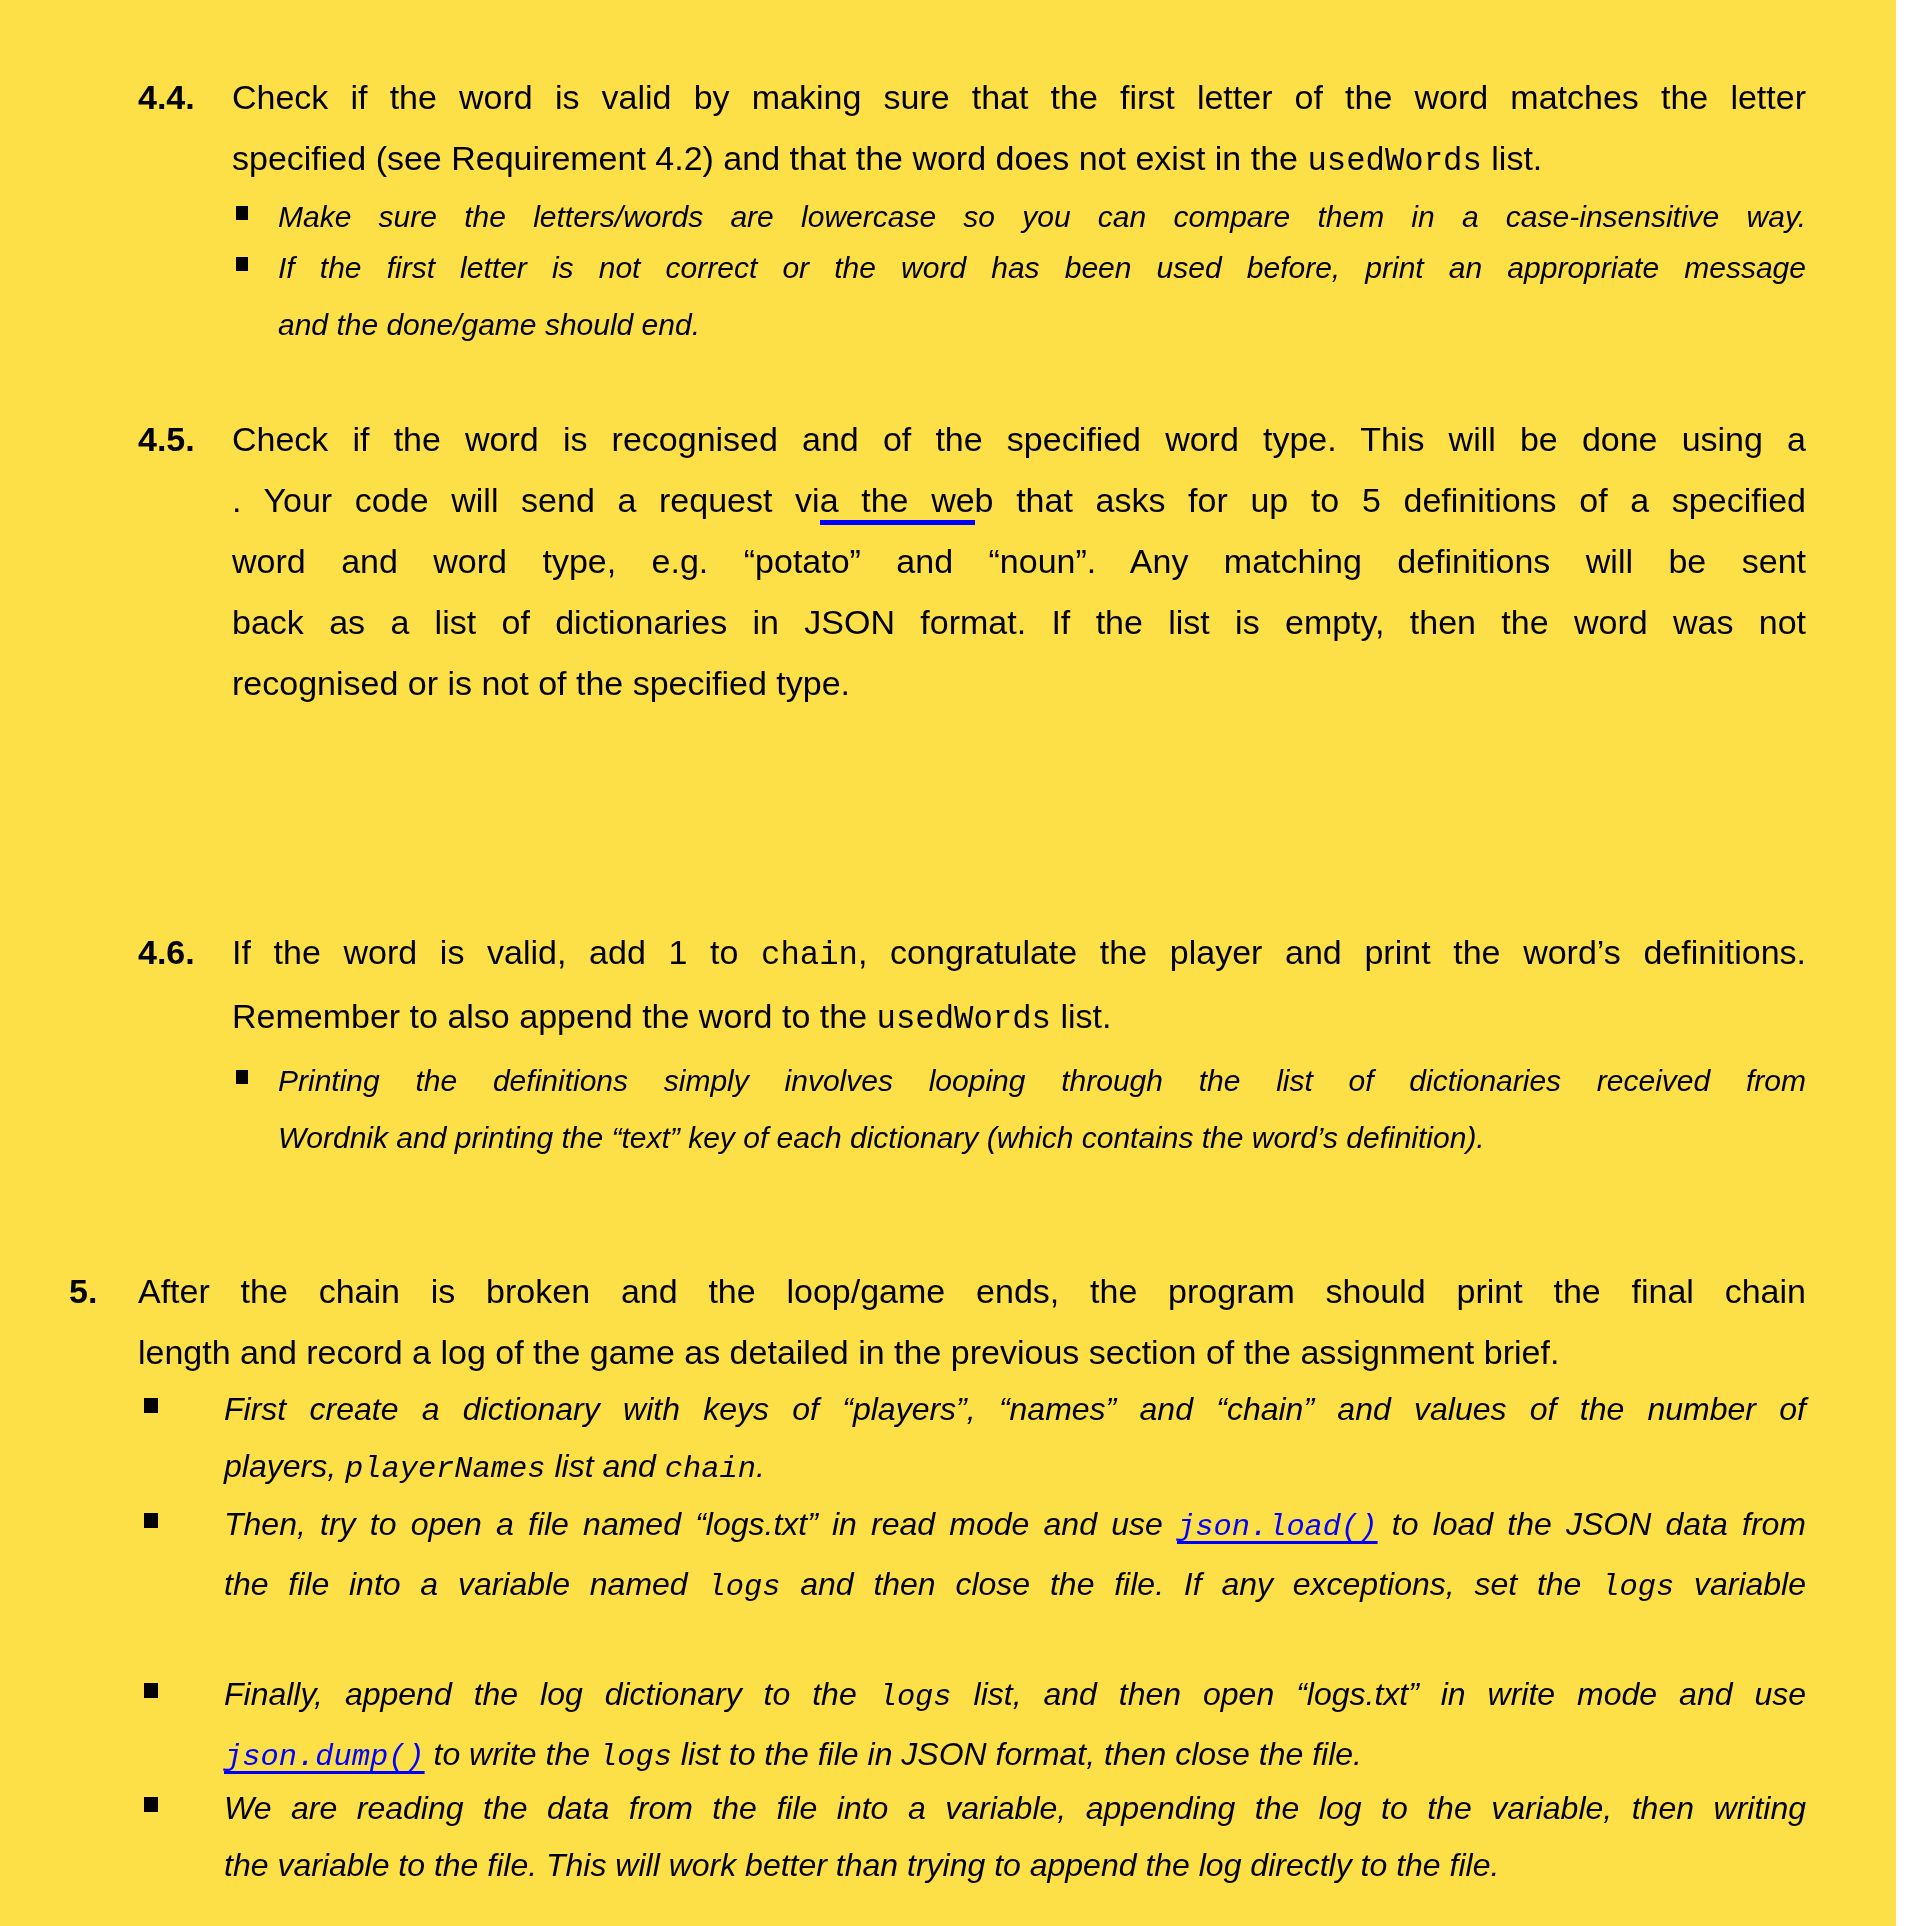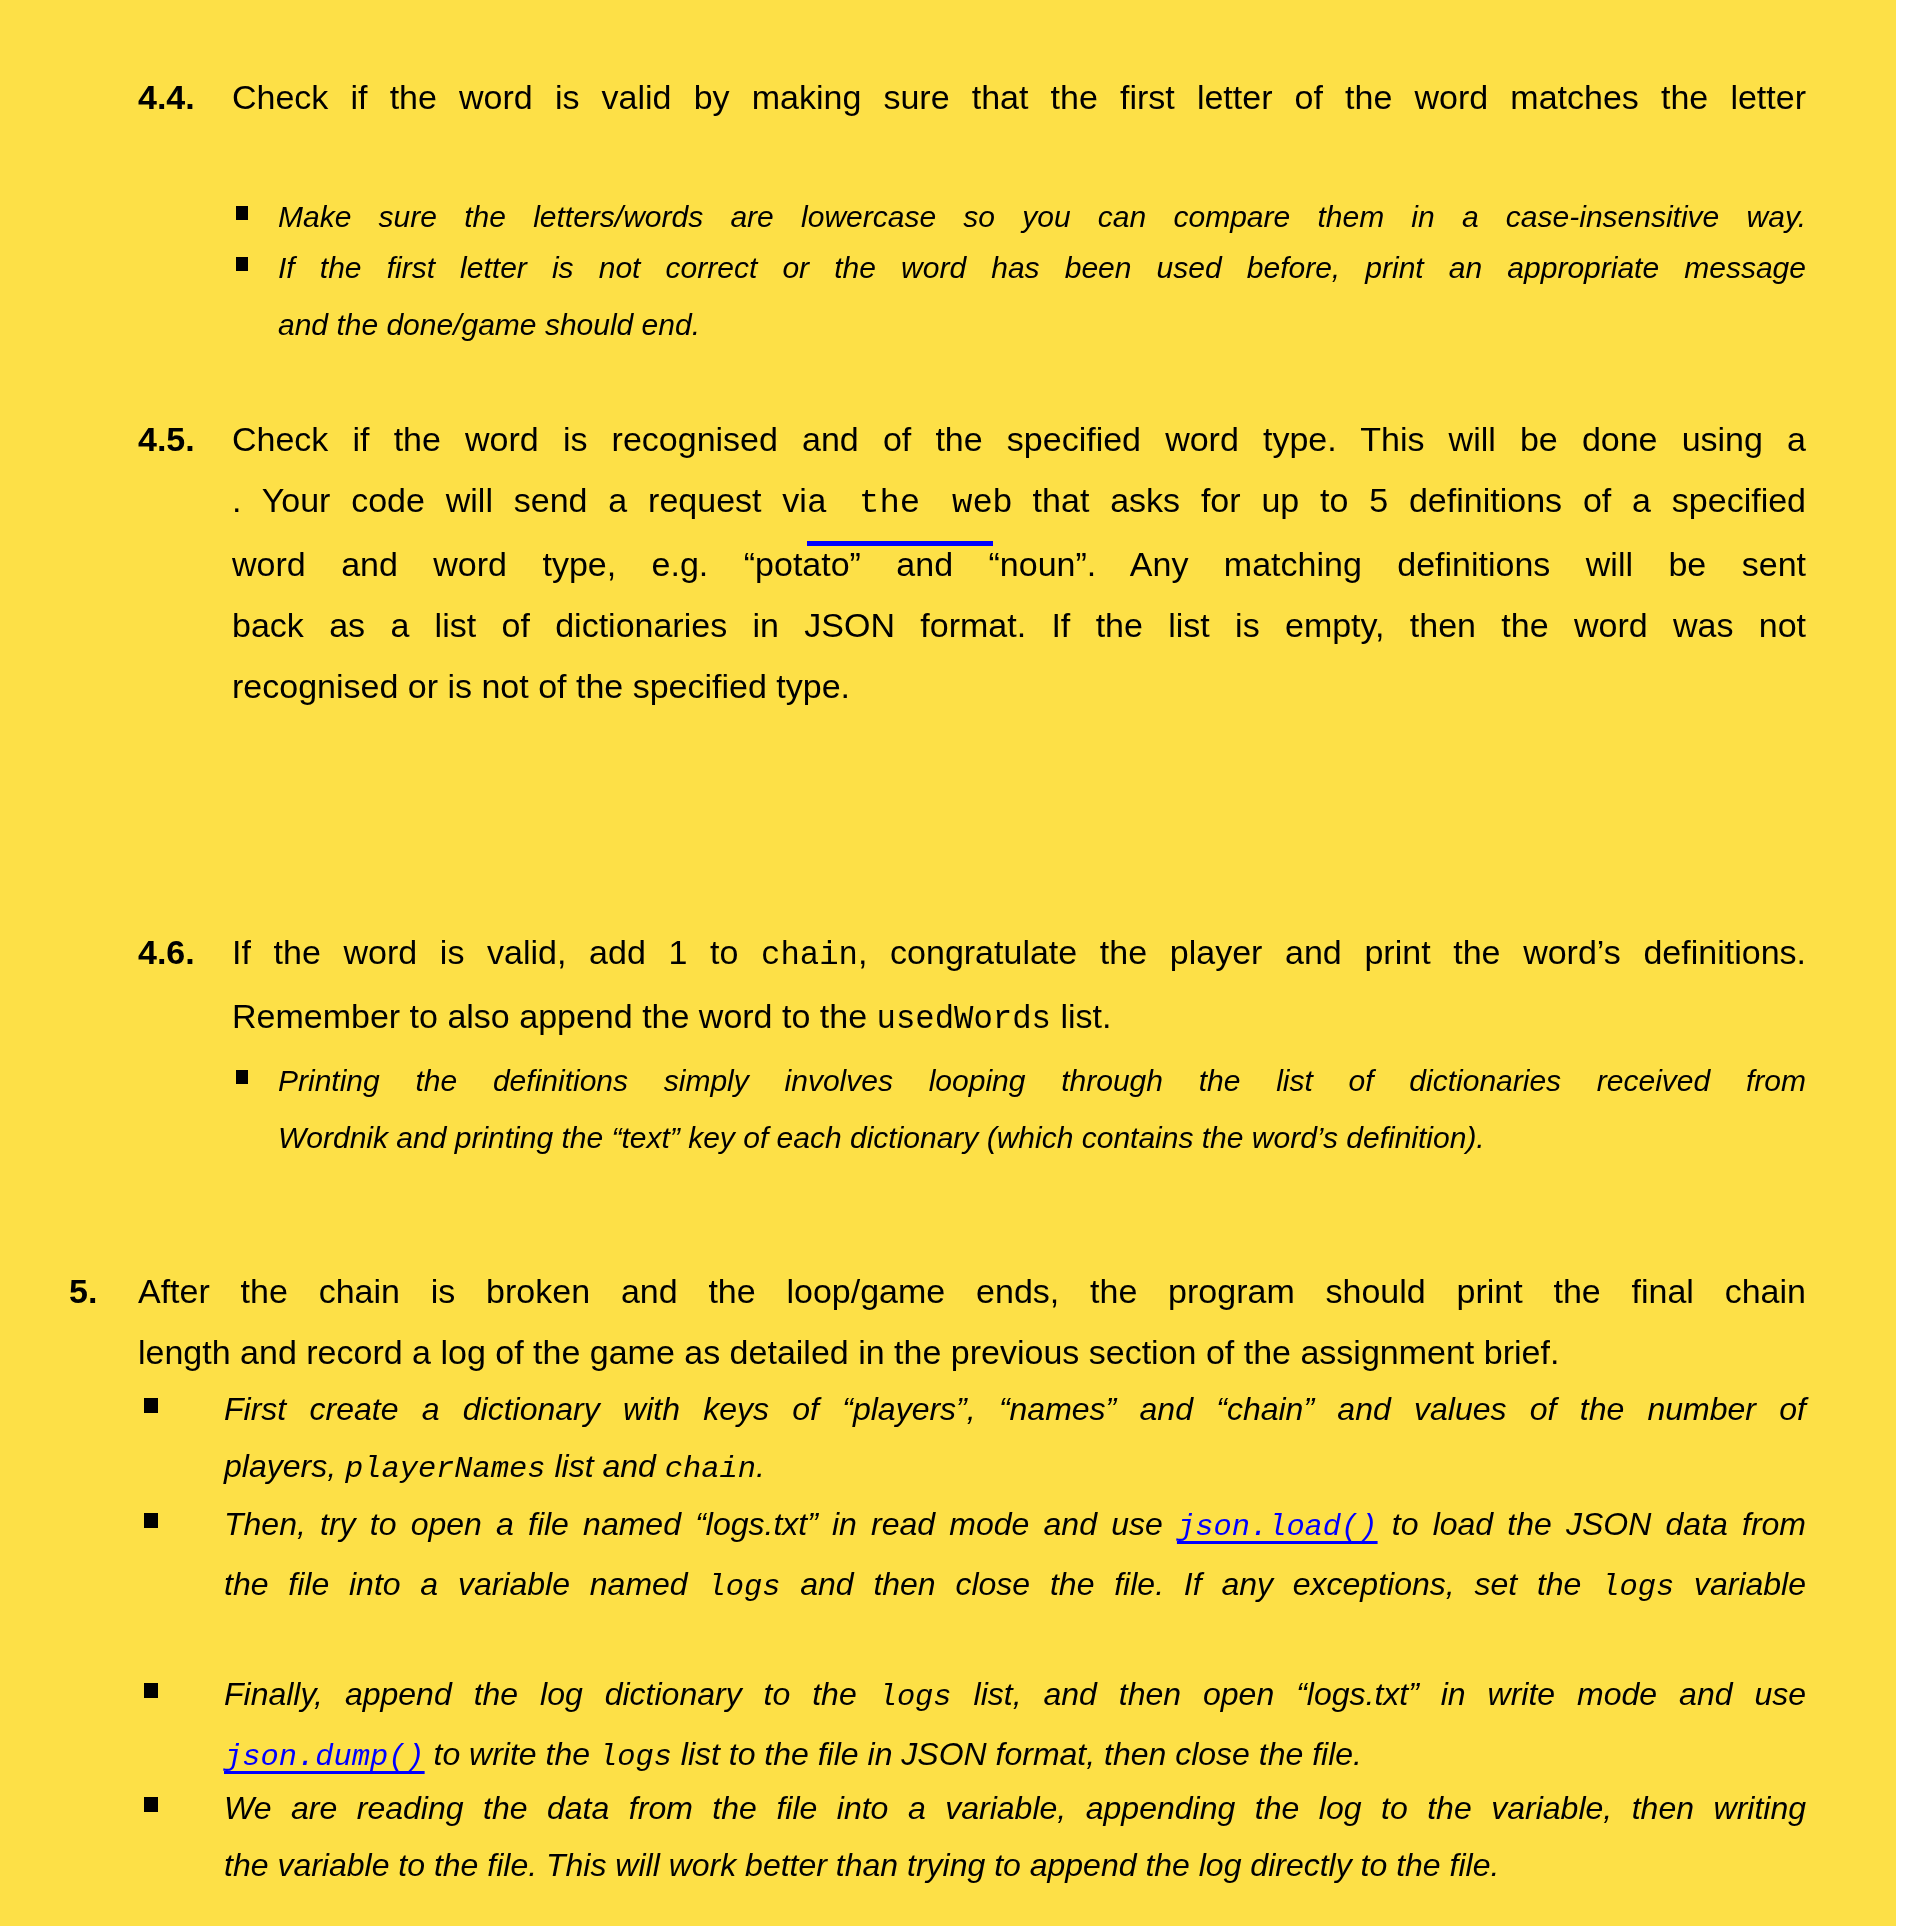--- a/index.html
+++ b/index.html
@@ -42,21 +42,21 @@
 
   .mono { font-family: "Liberation Mono", monospace; font-size: 0.95em; }
   .link {
     color: #0000ff;
     text-decoration: underline;
     text-decoration-color: #0000ff;
     text-decoration-thickness: 3.2px;
     text-underline-offset: 5.5px;
     cursor: pointer;
   }
-  .ulb { border-bottom: 5.5px solid #0000ff; padding-bottom: 19px; font-family: Liberation Mono, monospace; }
+  .ulb { border-bottom: 5.5px solid #0000ff; padding-bottom: 1px; }
 
   
   .b0  { top: 67px;  left: 138px; width: 1668px; }
   .b1  { top: 188px;  left: 235px; width: 1571px; }
   .b2  { top: 239px;  left: 235px; width: 1571px; }
   .b3  { top: 409px;  left: 138px; width: 1668px; }
   .b4  { top: 922px; left: 138px; width: 1668px; }
   .b5  { top: 1052px; left: 235px; width: 1571px; }
   .b6  { top: 1261px; left: 69px; width: 1737px; }
   .b7  { top: 1381px; left: 143px; width: 1663px; }
@@ -65,20 +65,21 @@
   .b10 { top: 1780px; left: 143px; width: 1663px; }
 </style>
 </head>
 <body>
 
 <div class="page">
     <div class="block item l2 b0">
       <span class="num">4.4.</span>
       <div class="lines">
         <div class="line j"><span class="seg">Check if the word is valid by making sure that the first letter of the word matches the letter</span></div>
+        <div class="line"><span class="seg">specified (see Requirement 4.2) and that the word does not exist in the </span><span class="seg mono">usedWords</span><span class="seg"> list.</span></div>
       </div>
     </div>
     <div class="block bullet l2 b1">
       <span class="marker"></span>
       <div class="lines">
         <div class="line j"><span class="seg">Make sure the letters/words are lowercase so you can compare them in a case-insensitive way.</span></div>
       </div>
     </div>
     <div class="block bullet l2 b2">
       <span class="marker"></span>

